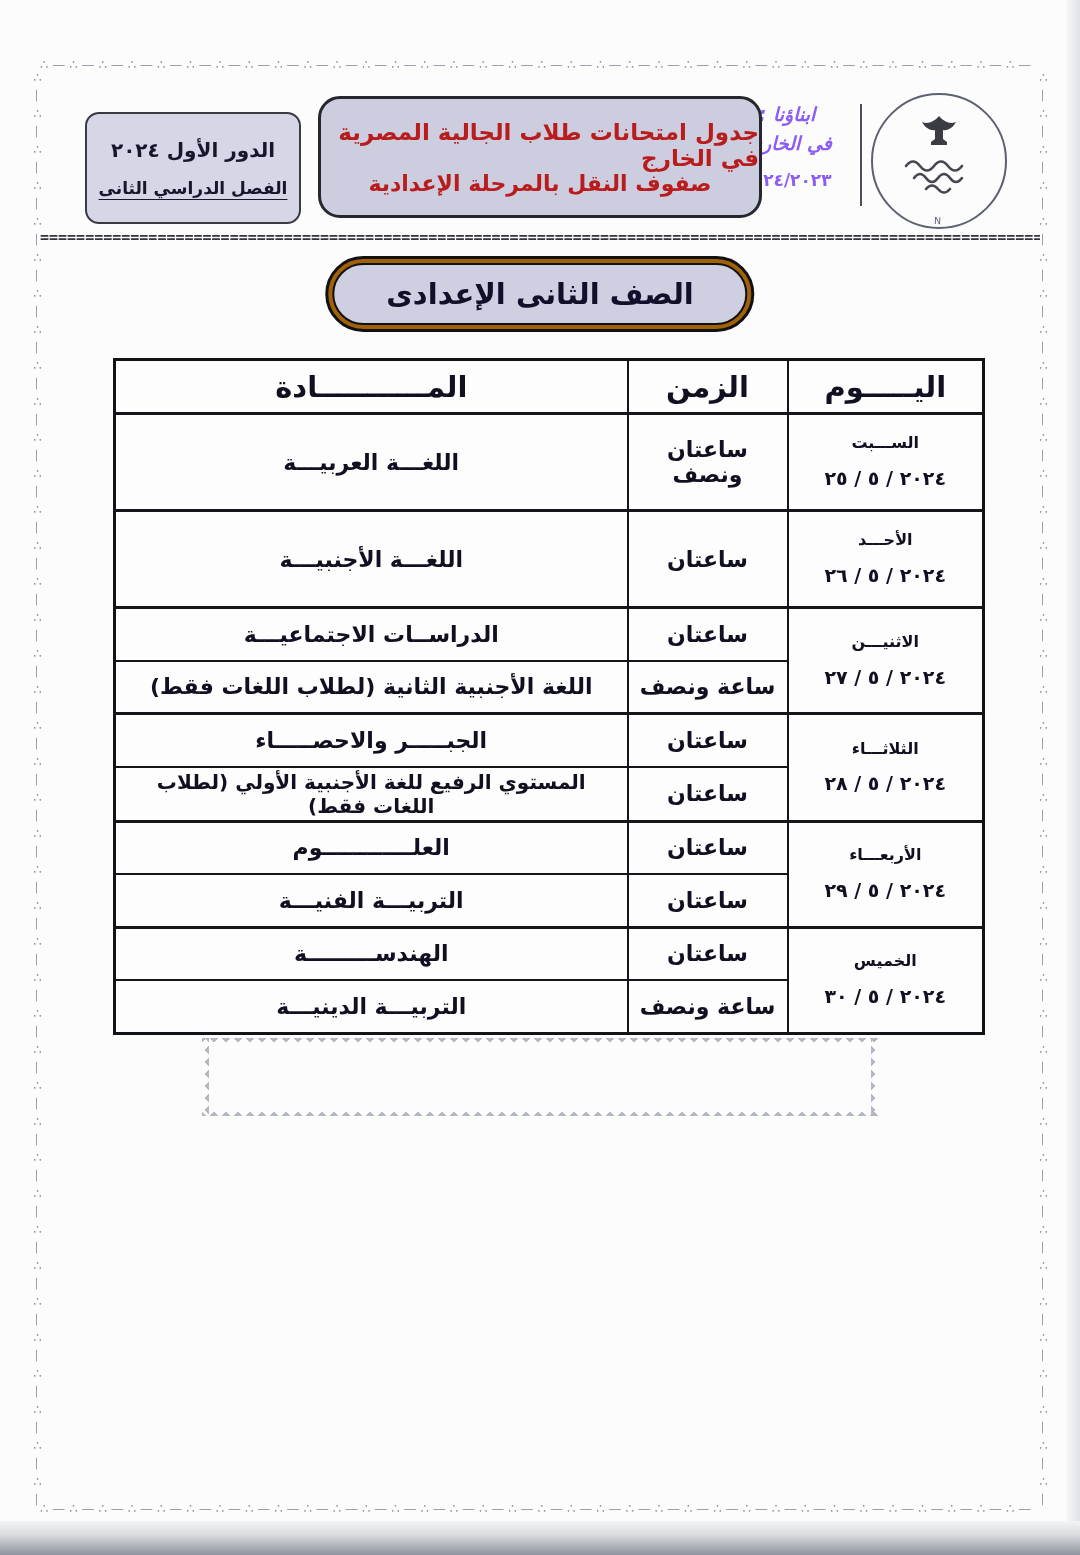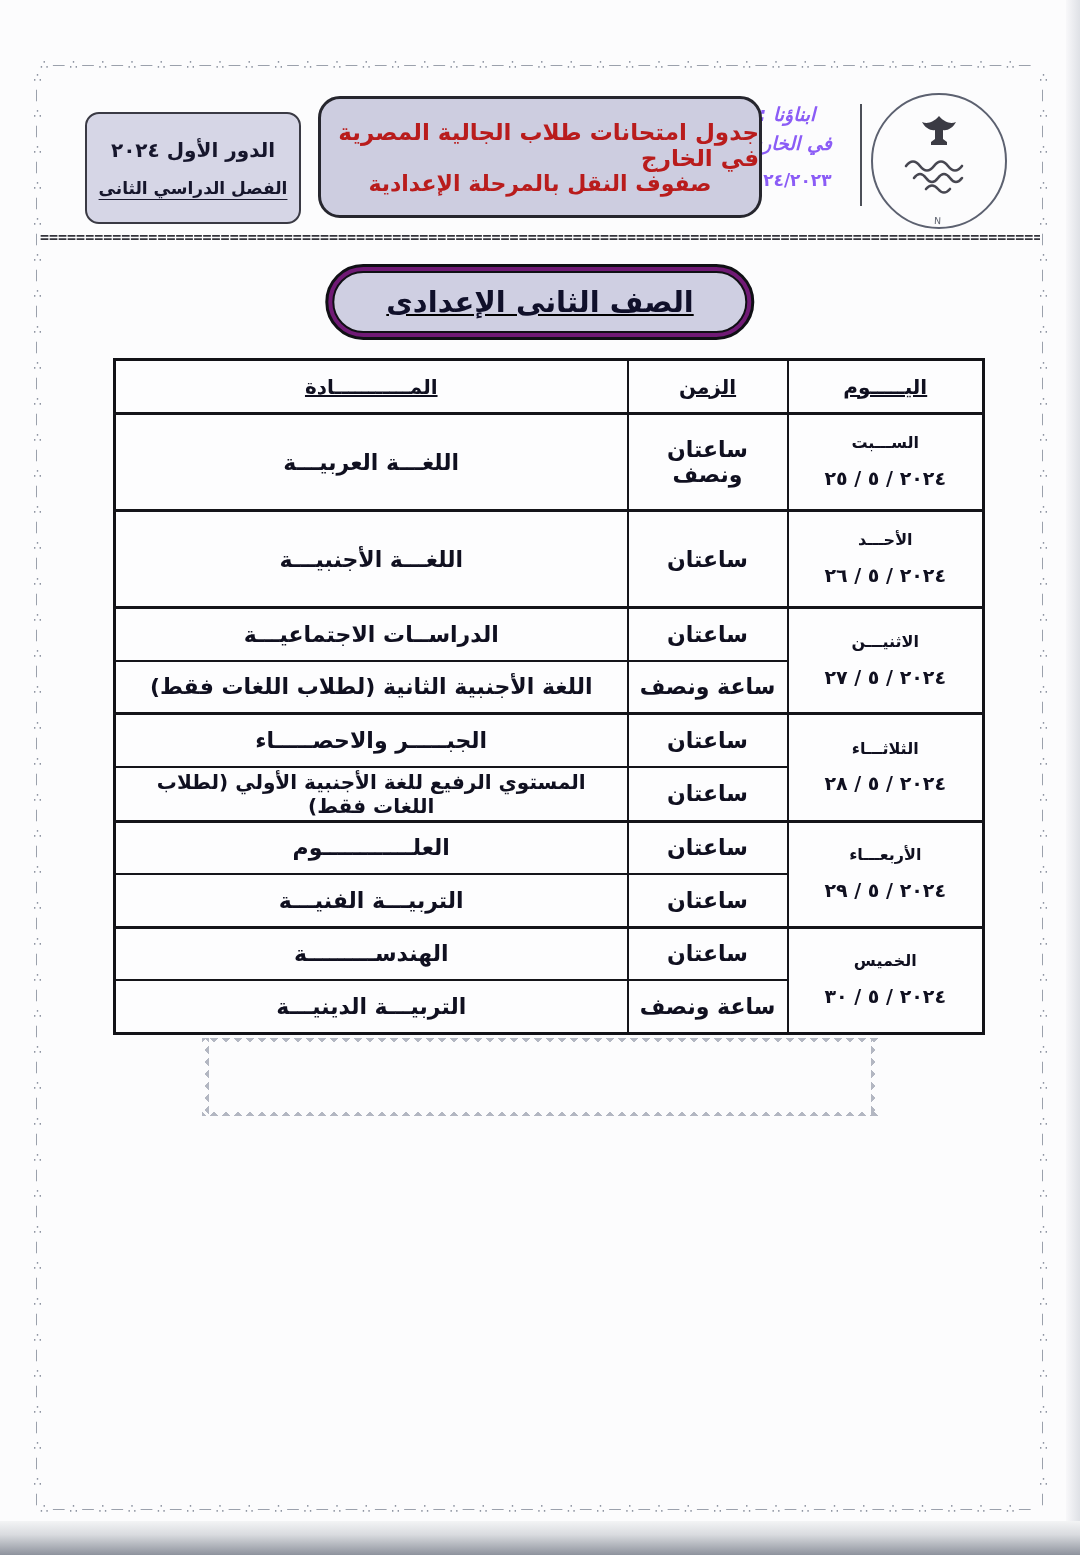--- a/index.html
+++ b/index.html
@@ -39,33 +39,33 @@
     display:flex; flex-direction:column; justify-content:center; align-items:center;
     font-weight:bold; color:#16162c; box-sizing:border-box;}
   .session-box .l1{font-size:20px;}
   .session-box .l2{font-size:17px; margin-top:16px; text-decoration:underline; text-underline-offset:5px;}
 
   .equals{position:absolute; top:228px; left:40px; right:40px; height:20px;
     font-family:"DejaVu Sans Mono", monospace; font-weight:bold; font-size:15px;
     color:#33333b; overflow:hidden; white-space:nowrap; direction:ltr;}
 
   
-  .grade-outer{position:absolute; top:264px; left:50%; transform:translateX(-50%);
-    border:3px solid #101015; border-radius:44px; padding:4px; background:#701a75;text-decoration:underline;}
+  .grade-outer{position:absolute; top:256px; left:50%; transform:translateX(-50%);
+    border:3px solid #101015; border-radius:44px; padding:4px; background:#a16207;}
   .grade-inner{border:2px solid #101015; border-radius:38px; background:#cfcfe2;
     padding:12px 52px; font-size:29px; font-weight:bold; color:#10102a; white-space:nowrap;}
 
   
   table.sched{position:absolute; top:358px; right:95px; width:872px;
     border-collapse:collapse; table-layout:fixed; background:#fdfdfe;}
   table.sched, table.sched td, table.sched th{border:2px solid #15151a;}
   table.sched{border:3px solid #121217;}
   table.sched td, table.sched th{padding:2px 8px; text-align:center; vertical-align:middle;
     color:#101020; font-weight:bold; overflow:hidden;}
-  table.sched th{font-size:20px;text-decoration:underline;}
+  table.sched th{font-size:29px;}
   table.sched td{font-size:22px;}
   tr.h-row{height:54px;}
   tr.r-tall{height:97px;}
   tr.r-sub{height:53px;}
   td.group-top, th.hdr{border-top-width:3px;}
   tr.grp td{border-top-width:3px;}
   .day-name{display:block; font-size:16px;}
   .day-date{display:block; font-size:19px; letter-spacing:1px; direction:ltr; margin-top:12px;}
   td.daycell{line-height:1.3;}
 

